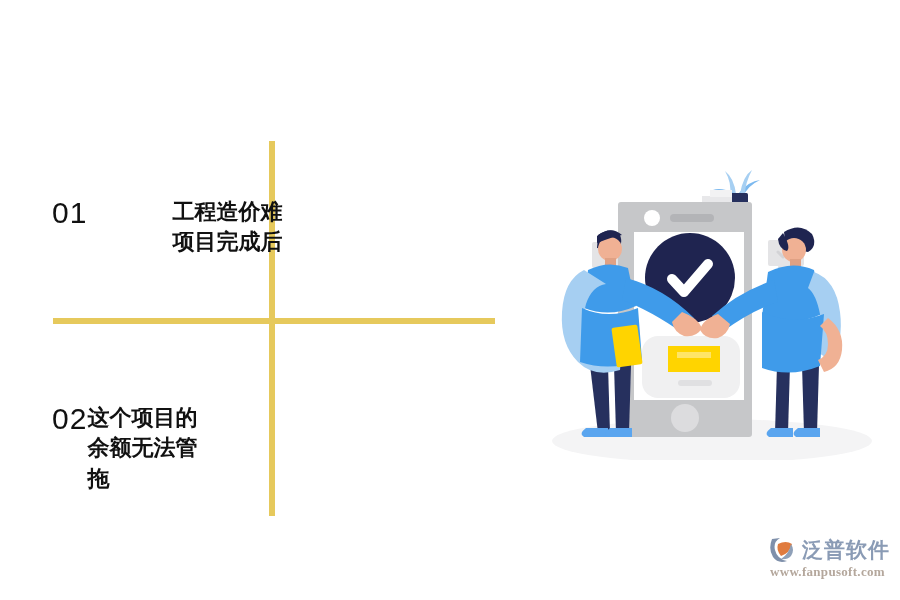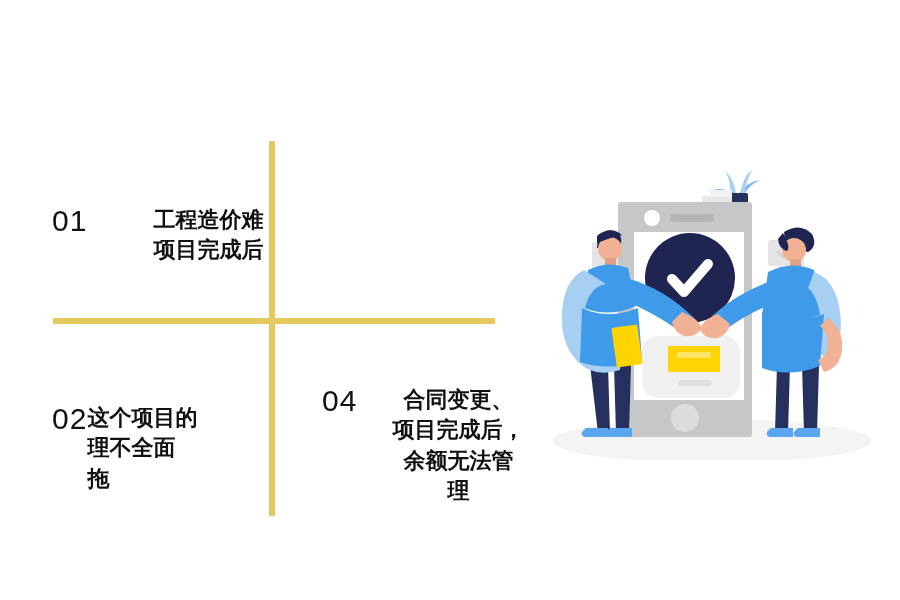--- a/index.html
+++ b/index.html
@@ -58,22 +58,22 @@
   }
   .quad .txt {
     font-size: 22px;
     color: #111111;
     font-weight: bold;
     line-height: 1.38;
     font-family: "DejaVu Sans", "Liberation Sans", sans-serif;
   }
 
   
-  #quad-01 { left: 52px;  top: 205px; }
-  #quad-01 .txt { width: 148px; margin-left: 66px; text-align: left; }
+  #quad-01 { left: 52px;  top: 197px; }
+  #quad-01 .txt { width: 148px; margin-left: 66px; text-align: center; }
 
   #quad-02 { left: 52px;  top: 403px; }
   #quad-02 .txt { width: 148px; text-align: left; }
 
   
   #quad-03 { left: 322px; top: 197px; }
   #quad-03 .txt { width: 158px; margin-left: 22px; text-align: center; }
 
   #quad-04 { left: 322px; top: 385px; }
   #quad-04 .txt { width: 158px; margin-left: 22px; text-align: center; }
@@ -138,35 +138,26 @@
     <span class="txt">
       <span>工程造价难</span><br>
       <span>项目完成后</span>
     </span>
   </div>
 
   <div class="quad" id="quad-02">
     <span class="num">02</span>
     <span class="txt">
       <span>这个项目的</span><br>
-      <span>理不全面</span><br>
+      <span>余额无法管</span><br>
       <span>拖</span>
     </span>
   </div>
 
 
-  <div class="quad" id="quad-04">
-    <span class="num">04</span>
-    <span class="txt">
-      <span>合同变更、</span><br>
-      <span>项目完成后，</span><br>
-      <span>余额无法管</span><br>
-      <span>理</span>
-    </span>
-  </div>
 
   <div id="illustration">
     <svg width="345" height="300" viewBox="0 0 345 300" xmlns="http://www.w3.org/2000/svg">
 
       <ellipse cx="172" cy="281" rx="160" ry="22" fill="#f4f4f5"></ellipse>
 
       <g>
         <rect x="52" y="82" width="36" height="26" rx="2" fill="#e4e4e6"></rect>
         <polygon points="62,108 78,108 66,120" fill="#e4e4e6"></polygon>
         <path d="M62 94 l5 5 l9 -10" stroke="#d3d3d6" stroke-width="3" fill="none" stroke-linecap="round" stroke-linejoin="round"></path>
@@ -261,14 +252,25 @@
         <path d="M234 120 q-36 12 -62 36 l10 16 q30 -22 56 -30 z" fill="#3f9bea"></path>
 
         <path d="M178 154 q-16 6 -18 16 q6 10 18 8 q10 -4 12 -14 z" fill="#f0b194"></path>
 
         <path d="M288 158 q16 12 14 32 q-2 18 -18 22 l-6 -12 q10 -4 10 -16 q0 -12 -8 -18 z" fill="#f0b194"></path>
       </g>
 
     </svg>
   </div>
 
+  <div id="watermark">
+    <div class="wm-mark">
+      <svg width="30" height="26" viewBox="0 0 30 26" xmlns="http://www.w3.org/2000/svg">
+        <path d="M4 3 q-4 10 1 18 q5 7 14 4 q-10 -2 -12 -11 q-2 -8 5 -12 z" fill="#7f90ab"></path>
+        <path d="M10 8 q8 -4 14 0 q-2 9 -11 12 q-5 -6 -3 -12 z" fill="#e07b3e"></path>
+        <path d="M23 8 q4 6 0 12 q-4 4 -10 3 q8 -5 10 -15 z" fill="#8fa0b8"></path>
+      </svg>
+    </div>
+    <div class="wm-brand">泛普软件</div>
+    <div class="wm-url">www.fanpusoft.com</div>
+  </div>
 
 </div>
 
 </body></html>

